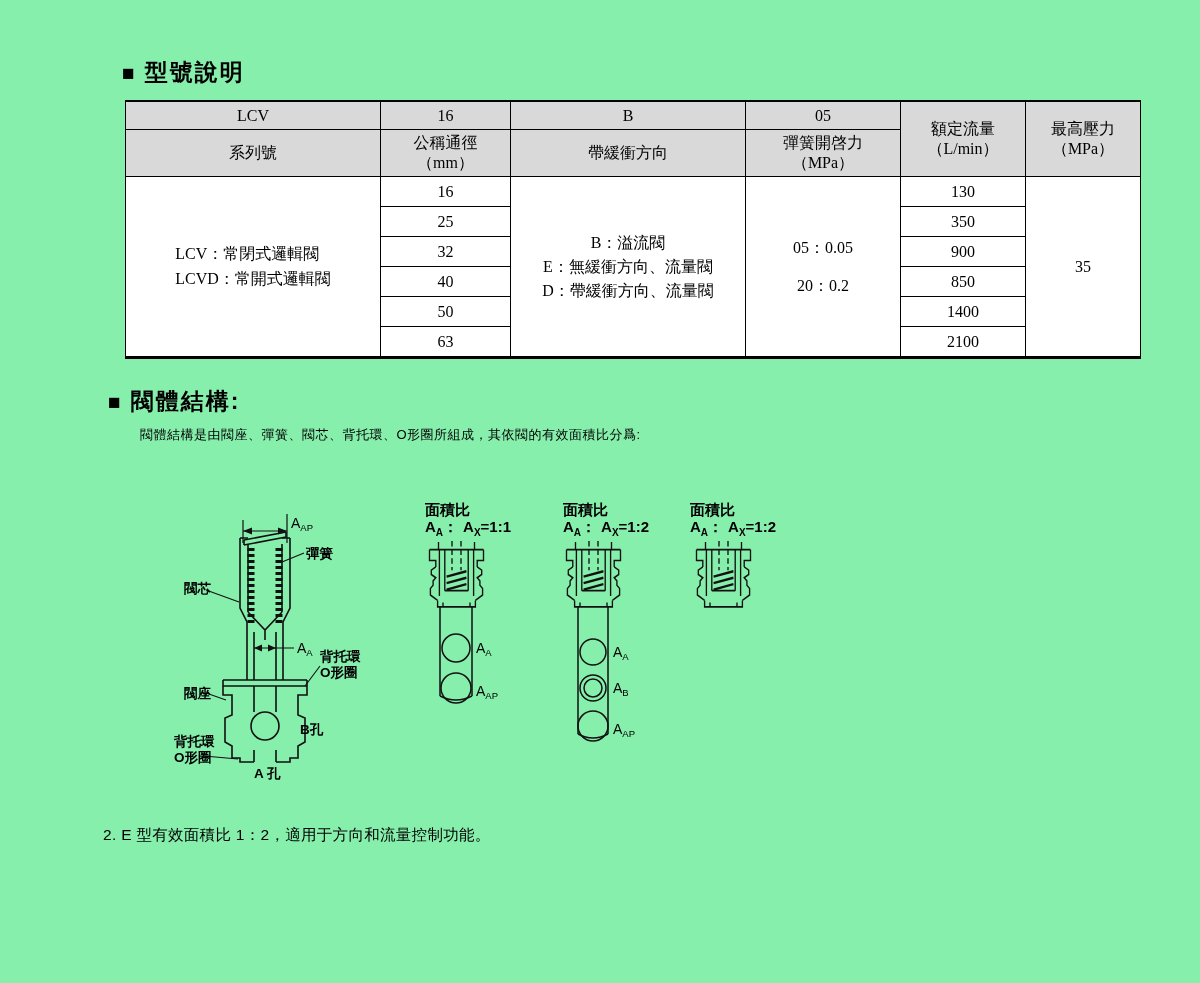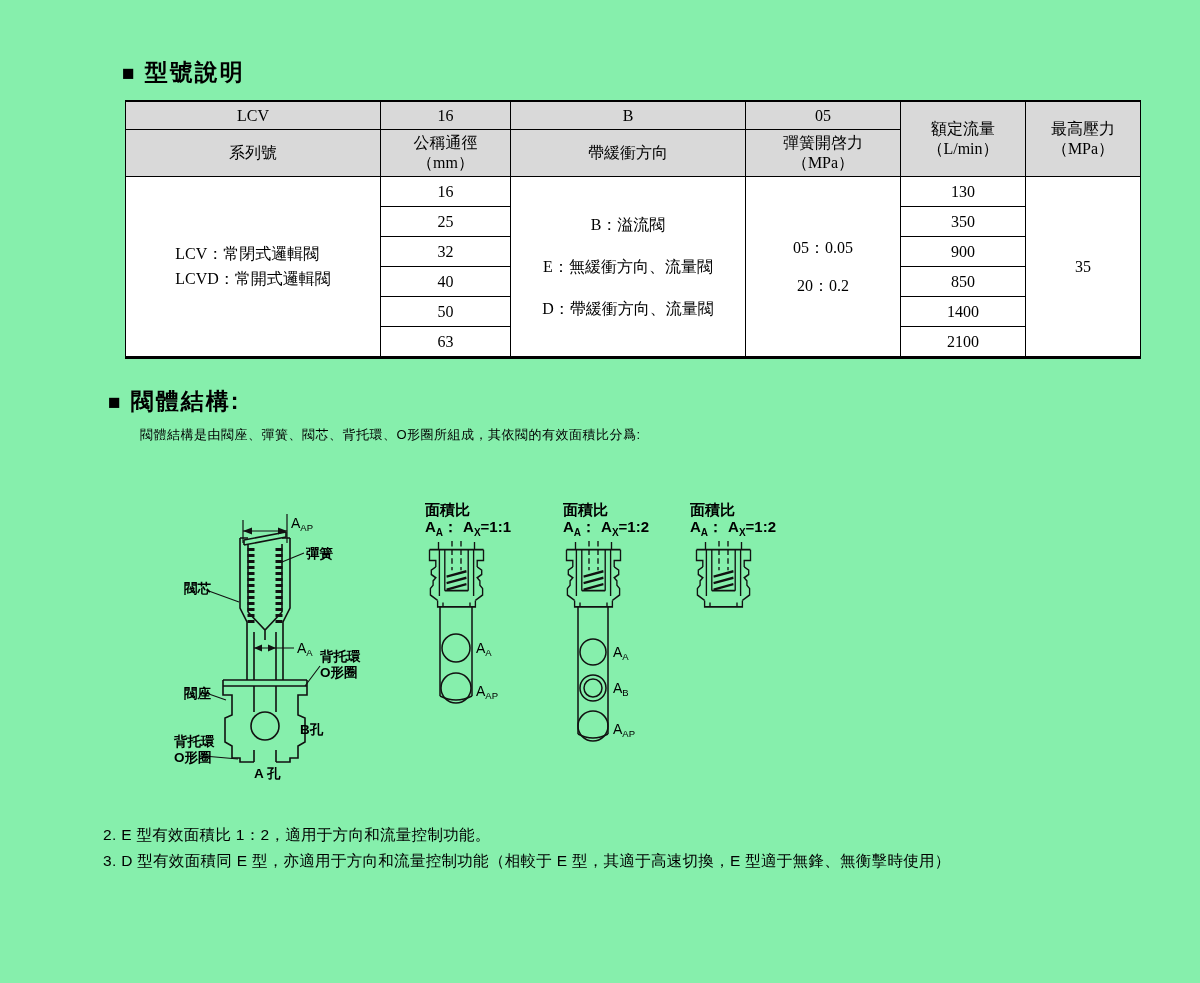--- a/index.html
+++ b/index.html
@@ -17,21 +17,21 @@
              border-top:2px solid #000;border-bottom:3px solid #000;}
   table.spec td{border:1px solid #000;text-align:center;vertical-align:middle;padding:0;}
   tr.r-code td{height:27px;background:#d9d9d9;}
   tr.r-label td{height:46px;background:#d9d9d9;line-height:1.25;}
   td.hdr2{background:#d9d9d9;line-height:1.25;}
   tr.r-body td{height:29px;background:#fff;}
   .two-line div{line-height:1.25;}
   .series-cell-inner{display:inline-block;text-align:left;}
   .series-cell-inner div{line-height:1;margin:9px 0;}
   td.spool-cell{text-align:left;padding-left:13px;}
-  .spool-cell div{line-height:1;margin:26px 0;}
+  .spool-cell div{line-height:1;margin:8px 0;}
   .spring-cell div{line-height:1;margin:22px 0;}
   
   .diagrams{position:absolute;left:0;top:495px;width:1200px;height:320px;}
   .diagrams svg{position:absolute;overflow:visible;}
   svg text{font-family:"Liberation Sans","DejaVu Sans",sans-serif;}
   .cjk-label{font-size:13.5px;font-weight:bold;}
   .sym-label{font-size:14px;}
   .sym-sub{font-size:9.5px;}
   .mini-head{position:absolute;font-size:15px;font-weight:bold;line-height:17px;white-space:nowrap;}
   .mini-head .colon{margin-right:5px;}
@@ -227,16 +227,15 @@
       <div><span>A</span><sub>A</sub><span class="colon">：</span><span>A</span><sub>X</sub><span>=1:2</span></div>
     </div>
     <svg style="left:688px;top:43px;" width="80" height="80" viewBox="0 0 80 80">
       <use href="#cartridge" transform="translate(4,3) scale(0.9,1.08)"></use>
     </svg>
 
   </div>
 
   <div class="notes">
     <div>2. E 型有效面積比 1：2，適用于方向和流量控制功能。</div>
-    <div>3. D 型有效面積同 E 型，亦適用于方向和流量控制功能（相較于 E 型，其適于高速切換，E 型適于無鋒、無衡擊時使用）</div>
   </div>
 
 </div>
 
 </body></html>

